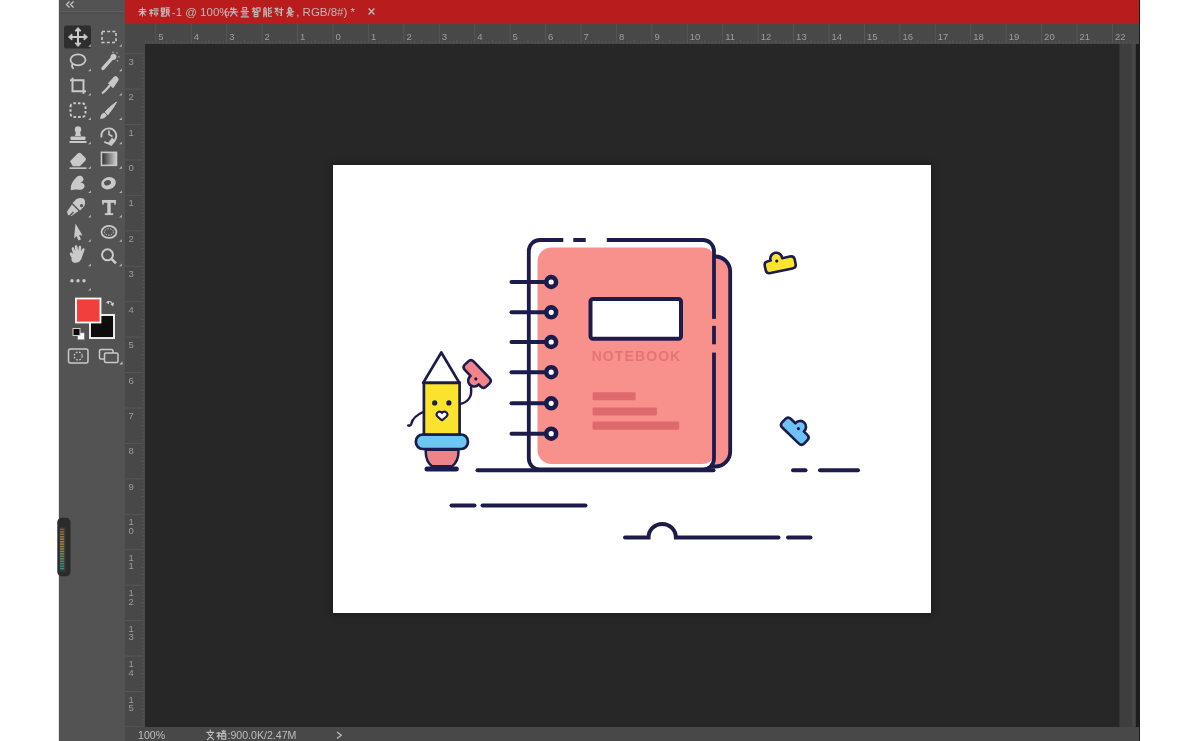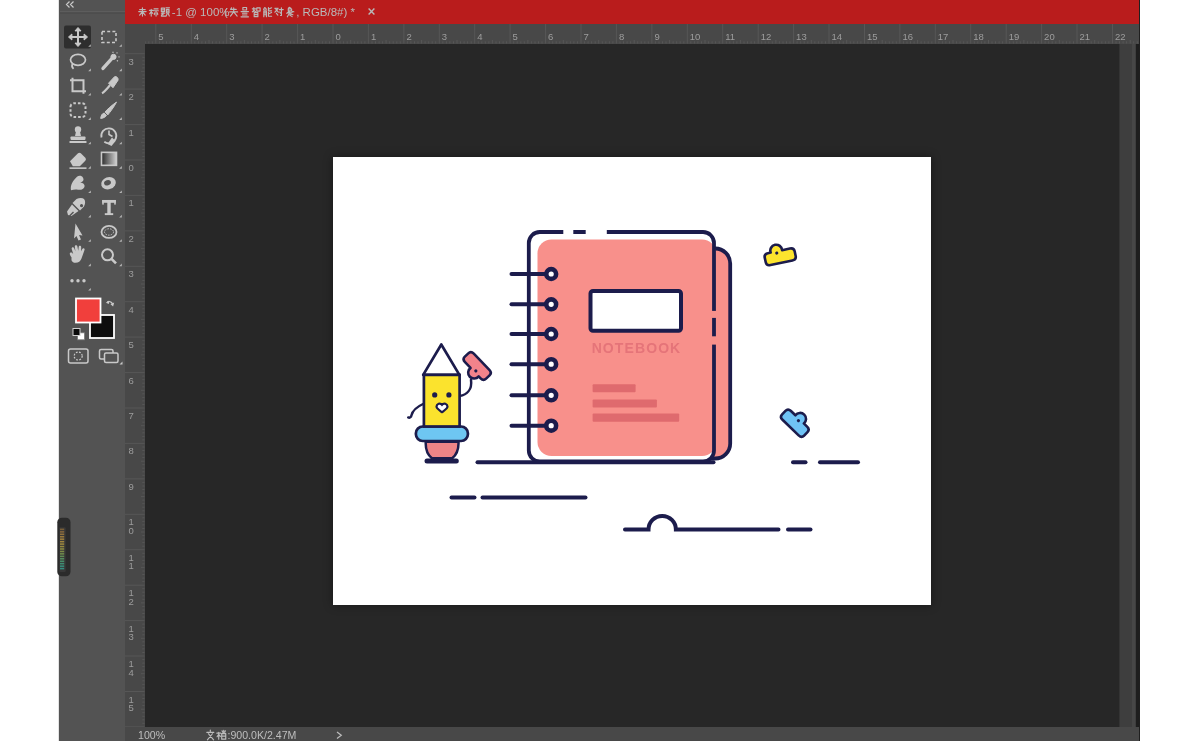--- a/index.html
+++ b/index.html
@@ -1,21 +1,21 @@
 <!DOCTYPE html>
 <html><head><meta charset="utf-8"><title>ps</title><style>
 html,body{margin:0;padding:0;background:#fff;}
 body{width:1200px;height:741px;overflow:hidden;font-family:"Liberation Sans",sans-serif;position:relative;}
 #toolbar{position:absolute;left:58px;top:0;width:67px;height:741px;background:#535353;border-left:1px solid #e3e3e3;box-sizing:border-box;}
 #topbar{position:absolute;left:125px;top:0;width:1014px;height:24px;background:#b91c1c;}
 #hruler{position:absolute;left:125px;top:24px;width:1014px;height:20px;background:#484848;}
 #vruler{position:absolute;left:125px;top:44px;width:20px;height:683px;background:#484848;}
 #canvas{position:absolute;left:145px;top:44px;width:994px;height:683px;background:#272727;}
 #statusbar{position:absolute;left:125px;top:727px;width:1014px;height:22px;background:#484848;}
-#artboard{position:absolute;left:188px;top:113px;width:598px;height:448px;background:#fff;box-shadow:0 0 9px rgba(0,0,0,0.4);}
+#artboard{position:absolute;left:188px;top:121px;width:598px;height:448px;background:#fff;box-shadow:0 0 9px rgba(0,0,0,0.4);}
 #corner{position:absolute;left:125px;top:24px;width:20px;height:20px;background:#484848;}
 </style></head>
 <body>
 <div id="topbar">
     <svg width="1014" height="24" viewBox="125 0 1014 24" style="position:absolute;left:0;top:0">
       <path d="M139.65,9.58 L145.22,9.58 M138.73,11.62 L146.15,11.62 M142.44,7.73 L142.44,16.07 M142.44,11.81 L139.65,15.15 M142.44,11.81 L145.22,15.15" stroke="#b9b9b9" stroke-width="1.15" fill="none" stroke-linecap="round"></path>
       <path d="M151.23,9.40 L151.23,16.07 M149.38,10.32 L153.09,10.32 M151.23,11.44 L149.66,13.75 M151.23,11.44 L152.81,13.48 M154.01,8.84 L158.09,8.84 M153.74,10.79 L158.37,10.79 M156.05,10.79 L156.05,16.07 M154.66,12.83 L154.29,14.68 M157.45,12.83 L157.72,14.68" stroke="#b9b9b9" stroke-width="1.15" fill="none" stroke-linecap="round"></path>
       <path d="M161.33,8.19 L164.57,8.19 M161.33,8.19 L161.33,11.44 M164.57,8.19 L164.57,11.44 M161.33,9.77 L164.57,9.77 M161.33,11.44 L164.57,11.44 M161.33,13.11 L164.85,13.11 M163.00,11.44 L163.00,14.68 M161.33,16.07 L165.96,16.07 M162.07,14.22 L161.33,16.07 M165.96,7.73 L169.49,7.73 M166.43,9.40 L169.02,9.40 M166.43,9.40 L166.43,12.83 M169.02,9.40 L169.02,12.83 M166.43,11.07 L169.02,11.07 M166.43,12.83 L169.02,12.83 M167.08,14.03 L166.15,16.07 M168.37,14.03 L169.30,16.07" stroke="#b9b9b9" stroke-width="1.15" fill="none" stroke-linecap="round"></path>
       <text x="171.8" y="16.3" font-size="11.5" fill="#b9b9b9" font-family="Liberation Sans,sans-serif">-1 @ 100%</text>
       <text x="224" y="16.3" font-size="11.5" fill="#b9b9b9" font-family="Liberation Sans,sans-serif">(</text>

